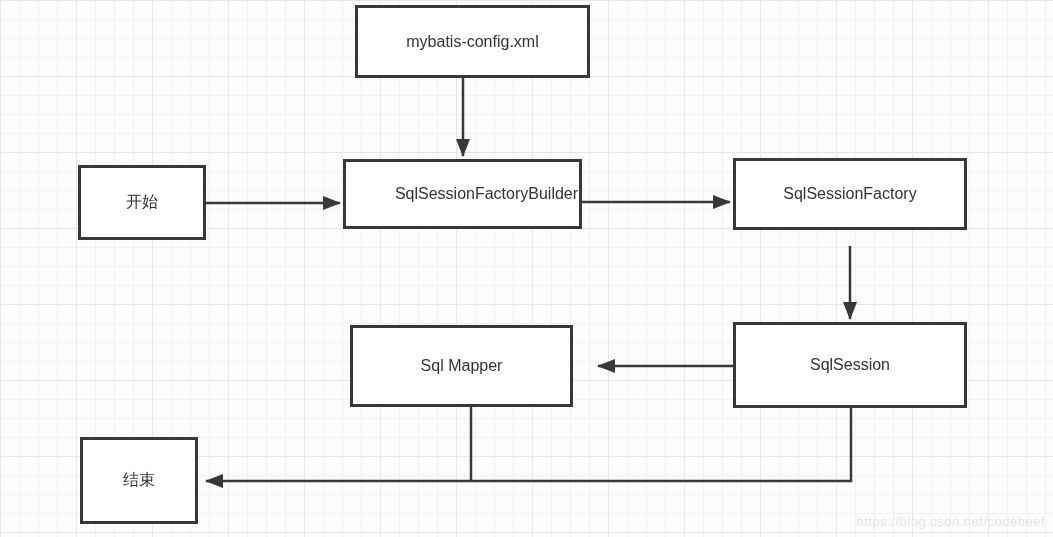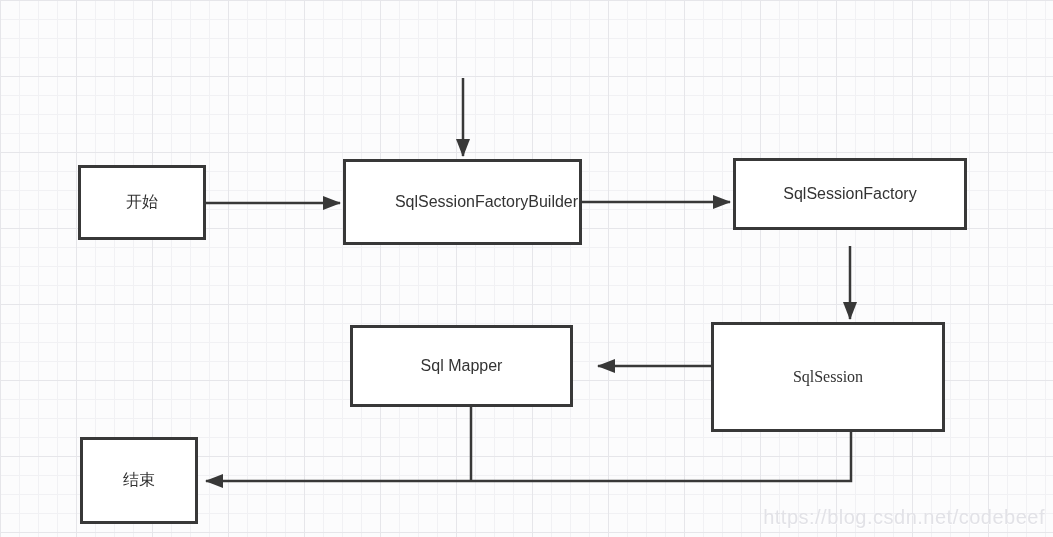--- a/index.html
+++ b/index.html
@@ -38,30 +38,30 @@
     color: #333333;
     font-size: 16px;
     display: flex;
     align-items: center;
     justify-content: center;
     text-align: center;
     white-space: nowrap;
   }
   #node-config  { left: 355px; top: 5px;   width: 235px; height: 73px; }
   #node-start   { left: 78px;  top: 165px; width: 128px; height: 75px; }
-  #node-builder { left: 343px; top: 159px; width: 239px; height: 86px; padding-left: 48px; }
+  #node-builder { left: 343px; top: 159px; width: 239px; height: 70px; padding-left: 48px; }
   #node-factory { left: 733px; top: 158px; width: 234px; height: 72px; }
-  #node-session { left: 711px; top: 322px; width: 234px; height: 110px; font-family: Liberation Serif, serif; }
+  #node-session { left: 733px; top: 322px; width: 234px; height: 86px; }
   #node-mapper  { left: 350px; top: 325px; width: 223px; height: 82px; }
   #node-end     { left: 80px;  top: 437px; width: 118px; height: 87px; }
   #watermark {
     position: absolute;
     right: 8px;
     bottom: 8px;
-    font-size: 20px;
+    font-size: 13px;
     letter-spacing: 0.5px;
     color: #e2e2e7;
     text-shadow: 0 1px 0 rgba(255,255,255,0.9);
     user-select: none;
   }
 </style>
 </head>
 <body>
 
 <div id="canvas">
@@ -76,20 +76,23 @@
       <path d="M463,78 L463,156" marker-end="url(#arrow)"></path>
       <path d="M206,203 L340,203" marker-end="url(#arrow)"></path>
       <path d="M582,202 L730,202" marker-end="url(#arrow)"></path>
       <path d="M850,246 L850,319" marker-end="url(#arrow)"></path>
       <path d="M733,366 L598,366" marker-end="url(#arrow)"></path>
       <path d="M471,407 L471,481"></path>
       <path d="M851,408 L851,481 L206,481" marker-end="url(#arrow)"></path>
     </g>
   </svg>
 
+  <div class="node" id="node-config">
+    <span>mybatis-config.xml</span>
+  </div>
 
   <div class="node" id="node-start">
     <span>开始</span>
   </div>
 
   <div class="node" id="node-builder">
     <span>SqlSessionFactoryBuilder</span>
   </div>
 
   <div class="node" id="node-factory">

